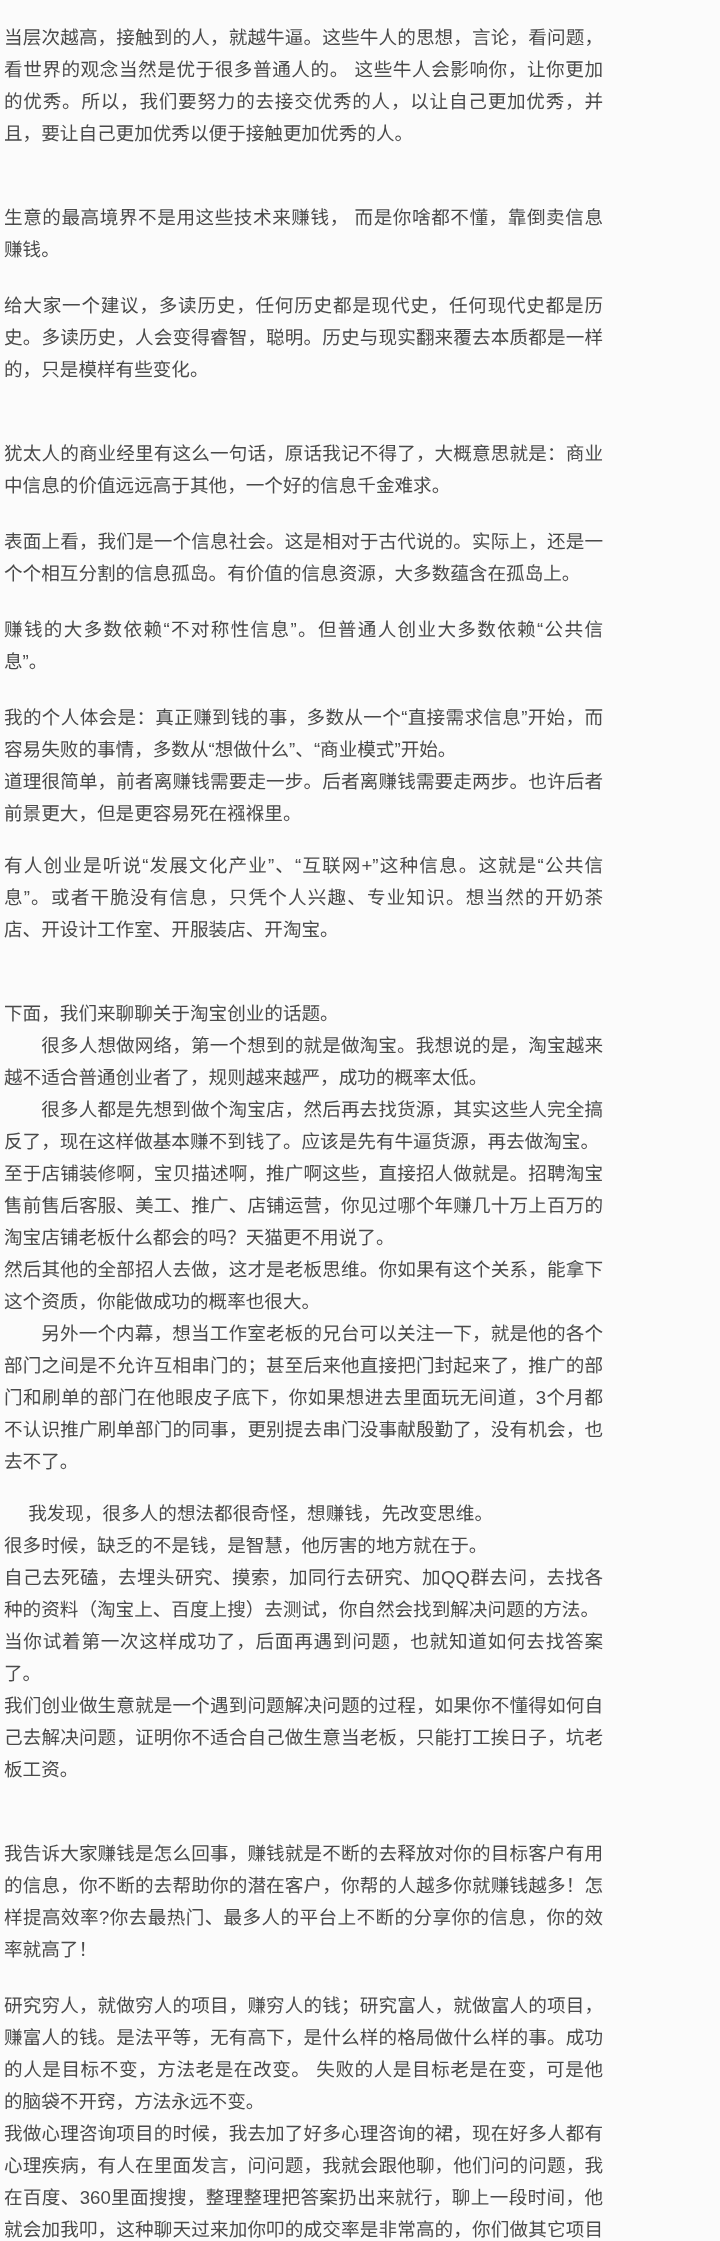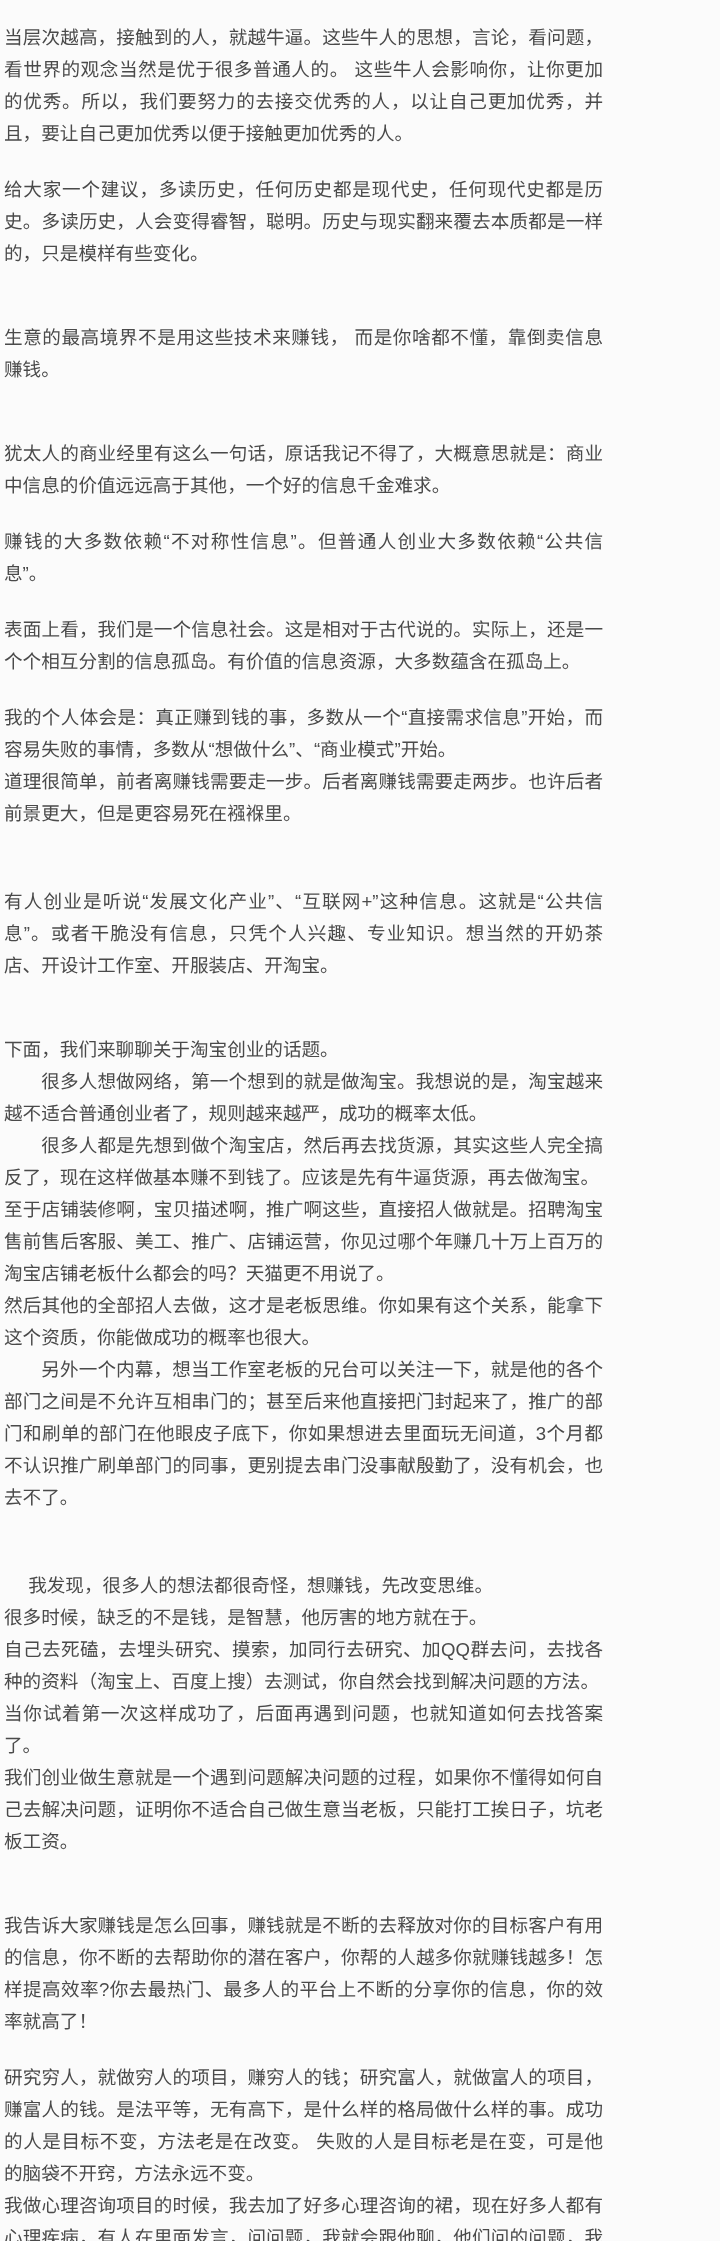--- a/index.html
+++ b/index.html
@@ -24,45 +24,45 @@
   }
   .para{
     margin:0;
     font-size:18.6px;
     line-height:32px;
     text-align:justify;
     word-break:break-all;
   }
   
   .g-s{margin-top:24px;}
-  .g-m{margin-top:56px;}
+  .g-m{margin-top:20px;}
   .g-l{margin-top:52px;}
   
   .ind-1{text-indent:1.3em;}
   .ind-2{text-indent:2em;}
   .watermark{
     padding-right:8px;
     font-size:20px;
     line-height:30px;
     letter-spacing:1px;
     color:var(--wm);
     text-align:right;
   }
 </style>
 </head>
 <body>
 
 <main>
   <section>
       <p class="para">当层次越高，接触到的人，就越牛逼。这些牛人的思想，言论，看问题，看世界的观念当然是优于很多普通人的。 这些牛人会影响你，让你更加的优秀。所以，我们要努力的去接交优秀的人，以让自己更加优秀，并且，要让自己更加优秀以便于接触更加优秀的人。</p>
+      <p class="para g-l">生意的最高境界不是用这些技术来赚钱， 而是你啥都不懂，靠倒卖信息赚钱。</p>
       <p class="para g-s">给大家一个建议，多读历史，任何历史都是现代史，任何现代史都是历史。多读历史，人会变得睿智，聪明。历史与现实翻来覆去本质都是一样的，只是模样有些变化。</p>
-      <p class="para g-l">生意的最高境界不是用这些技术来赚钱， 而是你啥都不懂，靠倒卖信息赚钱。</p>
       <p class="para g-l">犹太人的商业经里有这么一句话，原话我记不得了，大概意思就是：商业中信息的价值远远高于其他，一个好的信息千金难求。</p>
+      <p class="para g-s">表面上看，我们是一个信息社会。这是相对于古代说的。实际上，还是一个个相互分割的信息孤岛。有价值的信息资源，大多数蕴含在孤岛上。</p>
       <p class="para g-s">赚钱的大多数依赖“不对称性信息”。但普通人创业大多数依赖“公共信息”。</p>
-      <p class="para g-s">表面上看，我们是一个信息社会。这是相对于古代说的。实际上，还是一个个相互分割的信息孤岛。有价值的信息资源，大多数蕴含在孤岛上。</p>
       <p class="para g-s">我的个人体会是：真正赚到钱的事，多数从一个“直接需求信息”开始，而容易失败的事情，多数从“想做什么”、“商业模式”开始。</p>
       <p class="para">道理很简单，前者离赚钱需要走一步。后者离赚钱需要走两步。也许后者前景更大，但是更容易死在襁褓里。</p>
       <p class="para g-m">有人创业是听说“发展文化产业”、“互联网+”这种信息。这就是“公共信息”。或者干脆没有信息，只凭个人兴趣、专业知识。想当然的开奶茶店、开设计工作室、开服装店、开淘宝。</p>
       <p class="para g-l">下面，我们来聊聊关于淘宝创业的话题。</p>
       <p class="para ind-2">很多人想做网络，第一个想到的就是做淘宝。我想说的是，淘宝越来越不适合普通创业者了，规则越来越严，成功的概率太低。</p>
       <p class="para ind-2">很多人都是先想到做个淘宝店，然后再去找货源，其实这些人完全搞反了，现在这样做基本赚不到钱了。应该是先有牛逼货源，再去做淘宝。</p>
       <p class="para">至于店铺装修啊，宝贝描述啊，推广啊这些，直接招人做就是。招聘淘宝售前售后客服、美工、推广、店铺运营，你见过哪个年赚几十万上百万的淘宝店铺老板什么都会的吗？天猫更不用说了。</p>
       <p class="para">然后其他的全部招人去做，这才是老板思维。你如果有这个关系，能拿下这个资质，你能做成功的概率也很大。</p>
       <p class="para ind-2">另外一个内幕，想当工作室老板的兄台可以关注一下，就是他的各个部门之间是不允许互相串门的；甚至后来他直接把门封起来了，推广的部门和刷单的部门在他眼皮子底下，你如果想进去里面玩无间道，3个月都不认识推广刷单部门的同事，更别提去串门没事献殷勤了，没有机会，也去不了。</p>
       <p class="para g-m ind-1">我发现，很多人的想法都很奇怪，想赚钱，先改变思维。</p>

